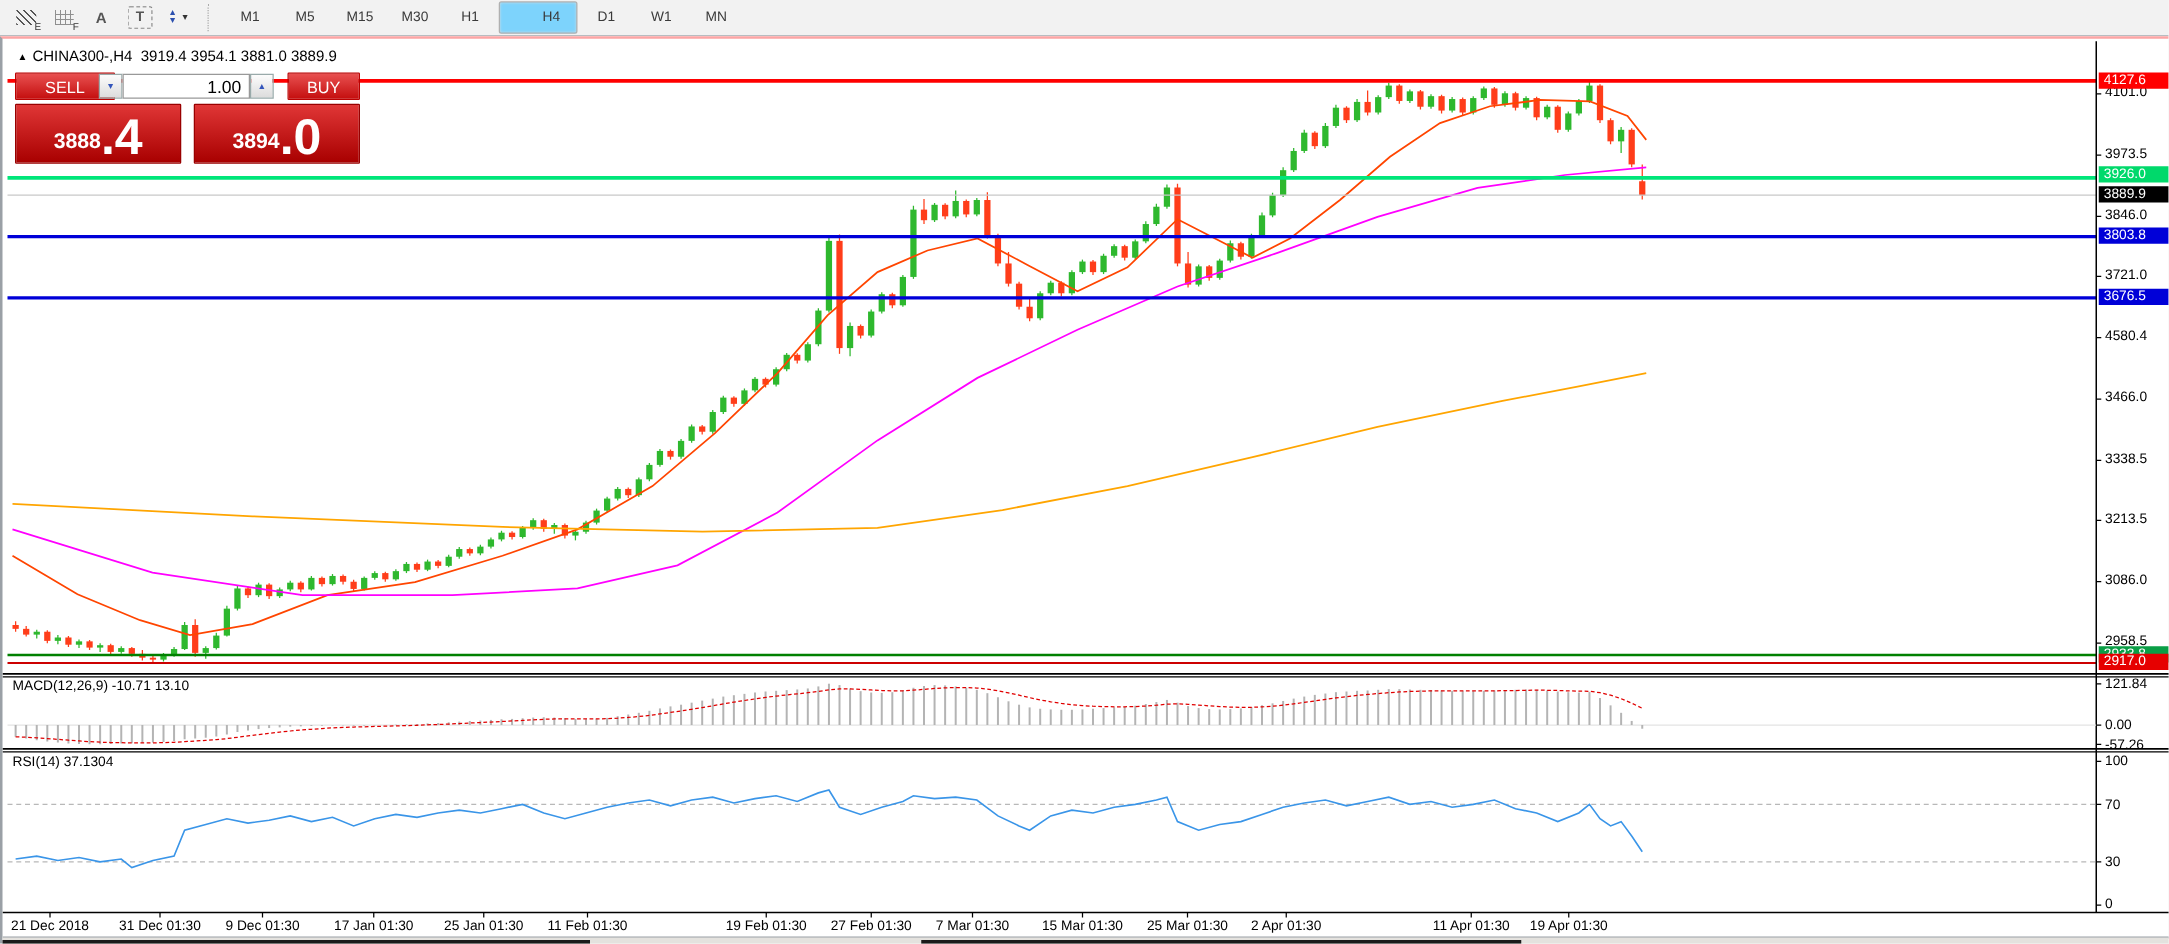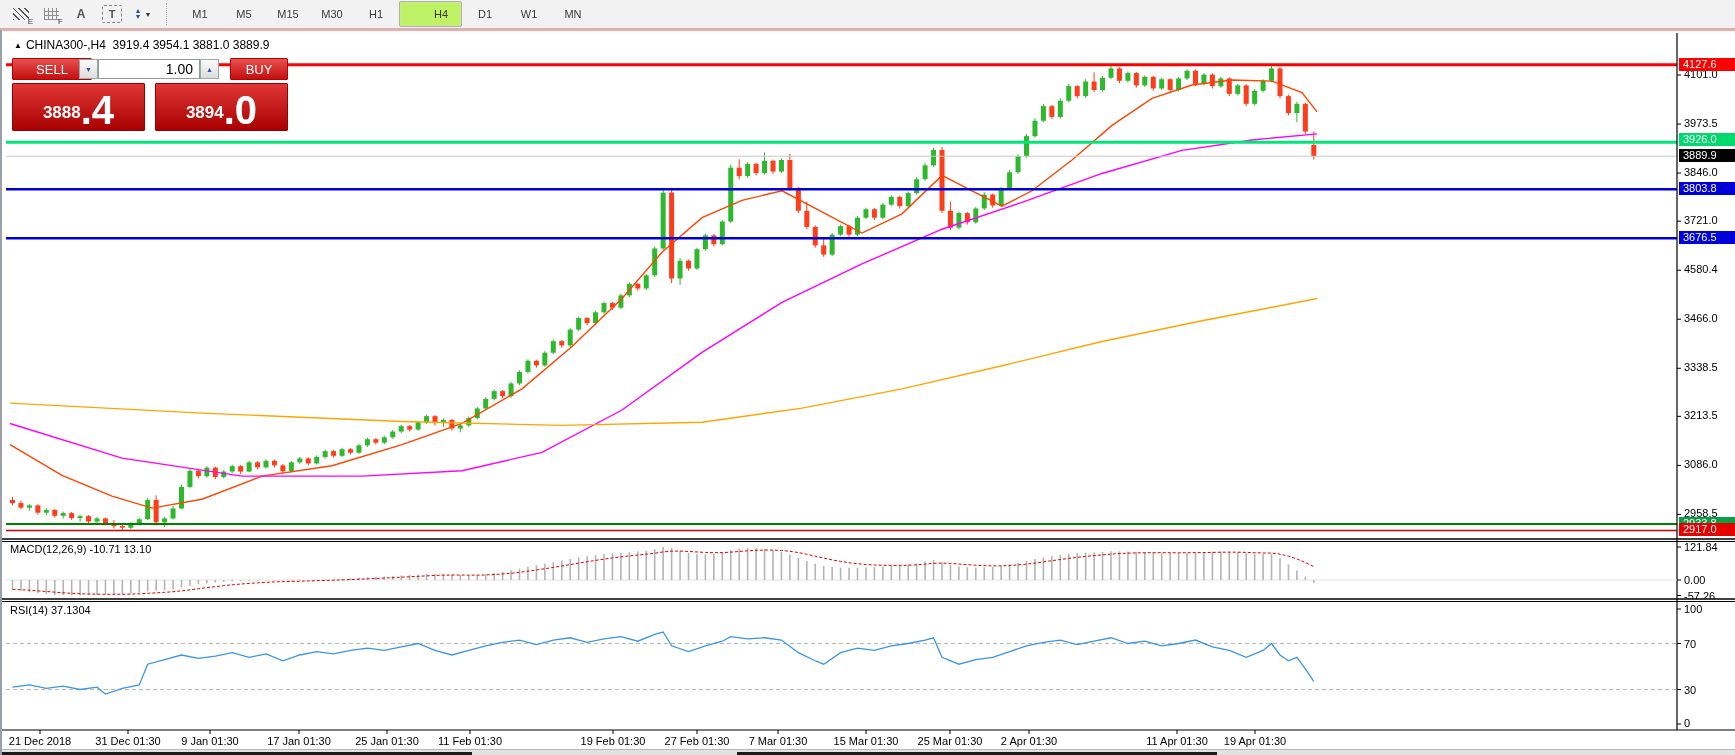--- a/index.html
+++ b/index.html
@@ -1,20 +1,20 @@
 <!DOCTYPE html>
 <html><head>
 <meta charset="utf-8">
 <style>
   html,body{margin:0;padding:0;background:#e8e8e8;font-family:"Liberation Sans","DejaVu Sans",sans-serif;}
   #app{position:relative;width:1735px;height:755px;background:#fff;overflow:hidden;}
   
   #toolbar{position:absolute;left:0;top:0;width:1735px;height:29px;background:#f2f2f2;border-bottom:1px solid #b8bcc0;display:flex;align-items:center;padding-left:6px;box-sizing:border-box;}
   .tbtn{height:24px;min-width:26px;display:flex;align-items:center;justify-content:center;margin:0 1px;border:1px solid transparent;border-radius:2px;color:#444;font-size:12px;cursor:default;position:relative;}
-  .tbtn.active{background:#bef264;border-color:#b0b0b0;box-shadow:inset 0 0 2px #ddd;padding-left:28px;}
+  .tbtn.active{background:#7dd3fc;border-color:#b0b0b0;box-shadow:inset 0 0 2px #ddd;padding-left:28px;}
   .tbtn .sub{font-size:8px;position:absolute;right:1px;bottom:0;color:#333;}
   .hatch{width:16px;height:12px;background:repeating-linear-gradient(45deg,#555 0 1px,transparent 1px 4px);}
   .dotgrid{width:15px;height:12px;background:repeating-linear-gradient(0deg,#777 0 1px,transparent 1px 4px),repeating-linear-gradient(90deg,#777 0 1px,transparent 1px 4px);opacity:.8;}
   .tsep{width:5px;height:22px;border-left:1px dotted #aaa;margin:0 6px 0 8px;}
   .tf{font-size:11px;color:#3a3a3a;padding:0 7px;}
   .caret{font-size:7px;color:#333;margin-left:3px;}
   
   #chartwin{position:absolute;left:0;top:29px;width:1735px;height:726px;background:#fff;border-left:2px solid #9aa0a6;border-top:2px solid #fca5a5;box-sizing:border-box;}
   #chartsvg{position:absolute;left:0;top:0;}
   #symtitle{position:absolute;left:12px;top:7px;font-size:12px;color:#000;white-space:pre;}
@@ -655,21 +655,21 @@
       </div>
     <div id="axis-rsi">
         <div class="tick" style="top: 2px;">100</div>
         <div class="tick" style="top: 36.5px;">70</div>
         <div class="tick" style="top: 82.5px;">30</div>
         <div class="tick" style="top: 116px;">0</div>
       </div>
     <div id="dates">
         <div class="dlabel" style="left: 38px;">21 Dec 2018</div>
         <div class="dlabel" style="left: 126px;">31 Dec 01:30</div>
-        <div class="dlabel" style="left: 208px;">9 Jan 01:30</div>
+        <div class="dlabel" style="left: 208px;">9 Dec 01:30</div>
         <div class="dlabel" style="left: 297px;">17 Jan 01:30</div>
         <div class="dlabel" style="left: 385px;">25 Jan 01:30</div>
         <div class="dlabel" style="left: 468px;">11 Feb 01:30</div>
         <div class="dlabel" style="left: 611px;">19 Feb 01:30</div>
         <div class="dlabel" style="left: 695px;">27 Feb 01:30</div>
         <div class="dlabel" style="left: 776px;">7 Mar 01:30</div>
         <div class="dlabel" style="left: 864px;">15 Mar 01:30</div>
         <div class="dlabel" style="left: 948px;">25 Mar 01:30</div>
         <div class="dlabel" style="left: 1027px;">2 Apr 01:30</div>
         <div class="dlabel" style="left: 1175px;">11 Apr 01:30</div>

